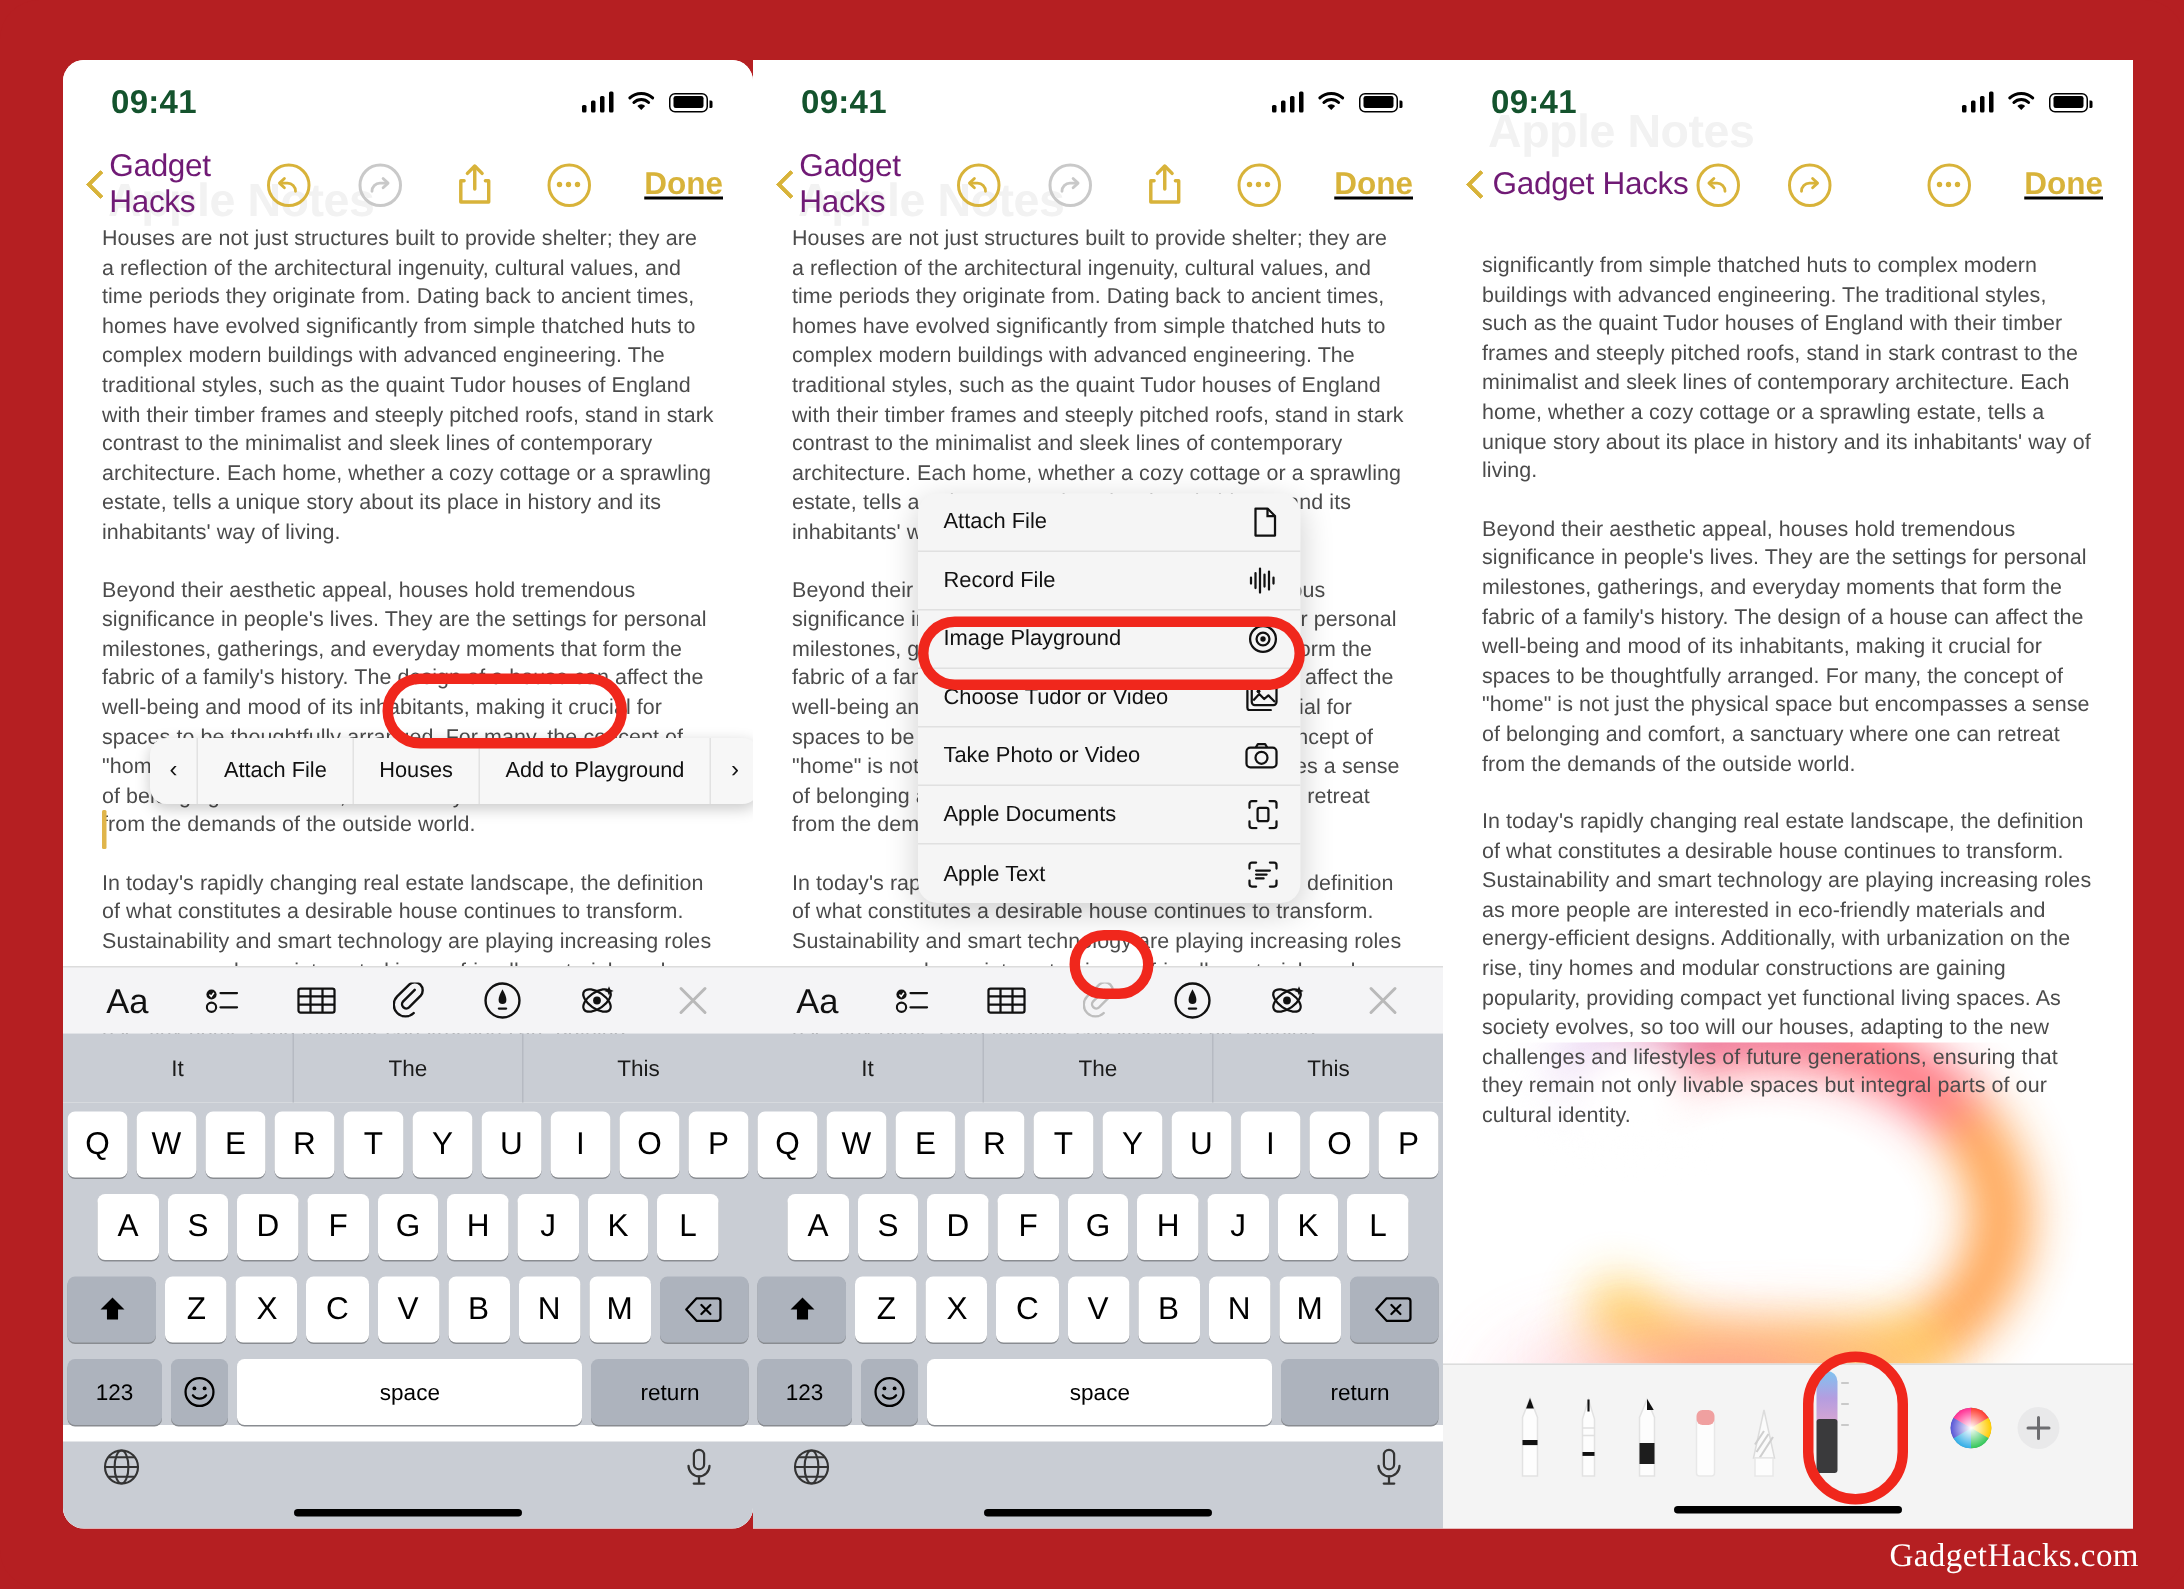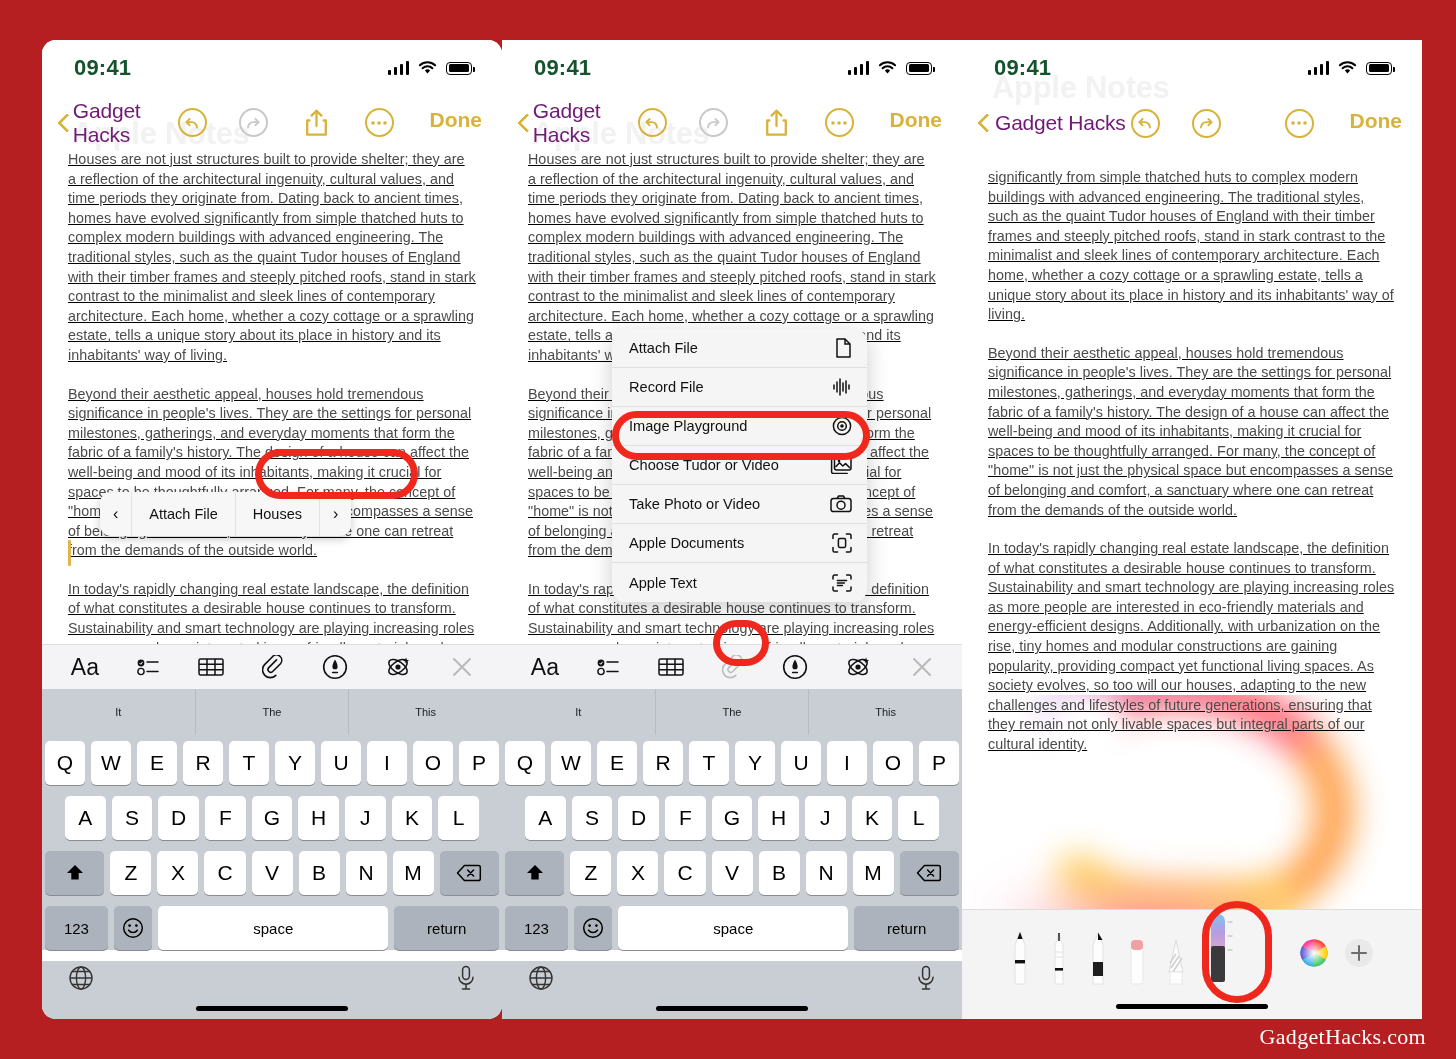--- a/index.html
+++ b/index.html
@@ -47,32 +47,32 @@
   .navbar {
     position:relative; z-index:5; height:54px; display:flex; align-items:center;
     padding:0 20px 0 16px; gap:0; background:transparent;
   }
   .nav-back { display:flex; align-items:center; gap:6px; color:#d8b33a; cursor:pointer; }
   .chev-l { width:11px; height:19px; position:relative; }
   .chev-l::before{content:"";position:absolute;left:2px;top:2px;width:11px;height:11px;
     border-left:3px solid #d8b33a;border-bottom:3px solid #d8b33a;transform:rotate(45deg);border-radius:1px;}
   .nav-back span { font-size:21px; color:#701a75; letter-spacing:-.2px;}
   .nav-spacer { flex:1; }
-  .nav-icons { display:flex; align-items:flex-start; gap:32px; }
+  .nav-icons { display:flex; align-items:center; gap:32px;text-decoration:underline; }
   .circ { width:29px; height:29px; border-radius:50%; border:2px solid #d8b33a; position:relative; display:inline-block;}
   .circ.dim { border-color:#c9c9c9; }
   .circ svg { position:absolute; left:50%; top:50%; transform:translate(-50%,-50%); }
   .share { width:25px; height:30px; position:relative; cursor:pointer;}
   .done { font-size:21px; font-weight:bold; color:#d8b33a; margin-left:4px; cursor:pointer;}
   .nav-icons .gap-share { margin:0 4px; }
 
   
   .note {
     position:absolute; left:0; right:0; top:110px; bottom:0;
-    padding:0 26px; overflow:hidden; z-index:2;text-decoration:underline;
+    padding:0 26px; overflow:hidden; z-index:2;
   }
   .note p {
     font-size:14.3px; line-height:19.6px; color:#4b4b4b;
     margin:0 0 19px 0; letter-spacing:.05px;
   }
   #phone3 .note { top:110px; }
   .faded { color:#b9b2b3; }
   .caret { position:absolute; width:3px; height:26px; background:#e0b54b; border-radius:1px; }
 
   
@@ -104,21 +104,21 @@
 
   
   .kbwrap { position:absolute; left:0; right:0; bottom:0; z-index:4; }
   .kbtool {
     height:45px; background:#f4f4f6; display:flex; align-items:center;
     justify-content:space-around; padding:0 10px; border-top:.5px solid #dcdcdc;
   }
   .kbtool .ti { cursor:pointer; display:flex; align-items:center; justify-content:center; }
   .predict {
     height:46px; background:#c9cdd4; display:flex; align-items:stretch;
-    font-size:11px; color:#1b1b1b;
+    font-size:15px; color:#1b1b1b;
   }
   .predict div {
     flex:1; display:flex; align-items:center; justify-content:center;
     border-right:1px solid #b6bac2; cursor:pointer;
   }
   .predict div:last-child { border-right:none; }
   .keys { background:#c9cdd4; padding:6px 3px 0 3px; }
   .krow { display:flex; justify-content:center; gap:6px; margin-bottom:11px; }
   .key {
     height:44px; min-width:36px; flex:1; background:#fff; border-radius:5px;
@@ -264,20 +264,21 @@
       <p>Houses are not just structures built to provide shelter; they are a reflection of the architectural ingenuity, cultural values, and time periods they originate from. Dating back to ancient times, homes have evolved significantly from simple thatched huts to complex modern buildings with advanced engineering. The traditional styles, such as the quaint Tudor houses of England with their timber frames and steeply pitched roofs, stand in stark contrast to the minimalist and sleek lines of contemporary architecture. Each home, whether a cozy cottage or a sprawling estate, tells a unique story about its place in history and its inhabitants' way of living.</p>
       <p>Beyond their aesthetic appeal, houses hold tremendous significance in people's lives. They are the settings for personal milestones, gatherings, and everyday moments that form the fabric of a family's history. The design of a house can affect the well-being and mood of its inhabitants, making it crucial for spaces to be thoughtfully arranged. For many, the concept of "home" is not just the physical space but encompasses a sense of belonging and comfort, a sanctuary where one can retreat from the demands of the outside world.</p>
       <div class="caret" style="left:26px; top:390px;"></div>
       <p>In today's rapidly changing real estate landscape, the definition of what constitutes a desirable house continues to transform. Sustainability and smart technology are playing increasing roles as more people are interested in eco-friendly materials and energy-efficient designs. Additionally, with urbanization on the rise, tiny homes and modular constructions are gaining popularity, providing compact yet functional living spaces. As society evolves, so too will our houses, adapting to the new challenges and lifestyles of future generations, ensuring that they remain not only livable spaces but integral parts of our cultural identity.</p>
     </div>
 
     <div class="editmenu">
       <div class="em arrow">‹</div>
       <div class="em">Attach File</div>
       <div class="em">Houses</div>
+      <div class="em">Add to Playground</div>
       <div class="em arrow">›</div>
     </div>
 
     <div class="kbwrap">
       <div class="kbtool">
         <span class="ti" style="font-size:23px;color:#111;">Aa</span>
         <span class="ti">
           <svg width="24" height="18" viewBox="0 0 24 18">
                 <circle cx="4" cy="5" r="3.4" fill="#111"></circle>
                 <path d="M2.6 5 3.8 6.3 5.6 3.8" stroke="#fff" stroke-width="1" fill="none"></path>

